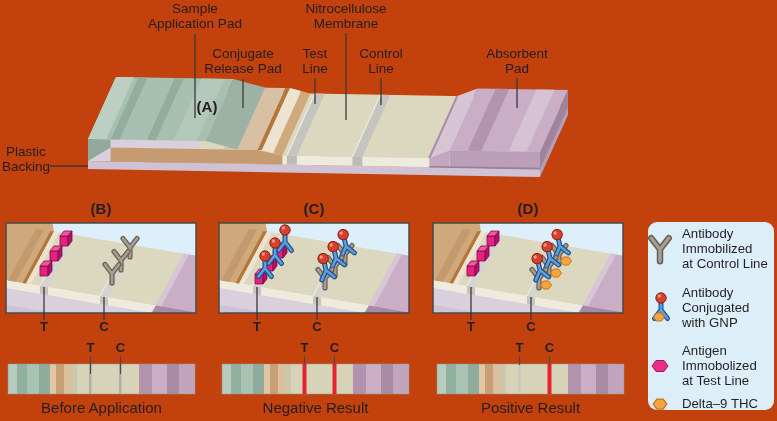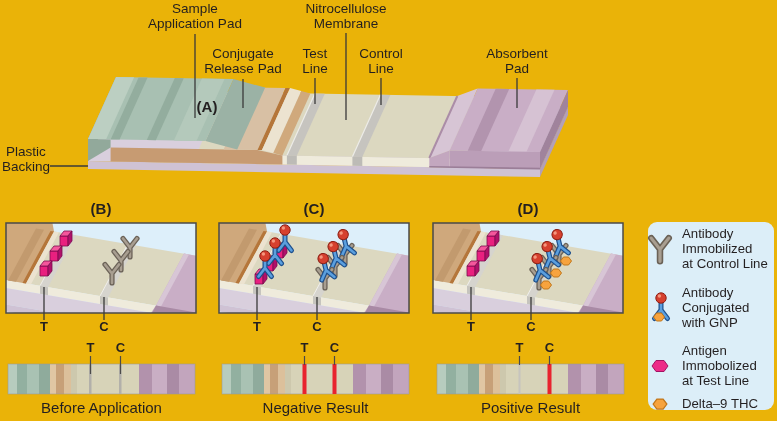--- a/index.html
+++ b/index.html
@@ -1,16 +1,16 @@
 <!DOCTYPE html>
 <html><head>
 <meta charset="utf-8">
 <style>
   html,body{margin:0;padding:0;background:#ffffff;}
-  .figure-wrap{width:777px;height:421px;position:relative;background:#eab308;overflow:hidden;}
+  .figure-wrap{width:777px;height:421px;position:relative;background:#c2410c;overflow:hidden;}
   svg{display:block;font-family:"Liberation Sans",sans-serif;}
   text{fill:#231f20;}
   .lbl{font-size:13.5px;}
   .panel-title{font-size:15px;font-weight:bold;}
   .tc{font-size:13px;font-weight:bold;}
   .caption{font-size:15px;}
   .legend-txt{font-size:13.2px;}
 </style>
 </head>
 <body>

